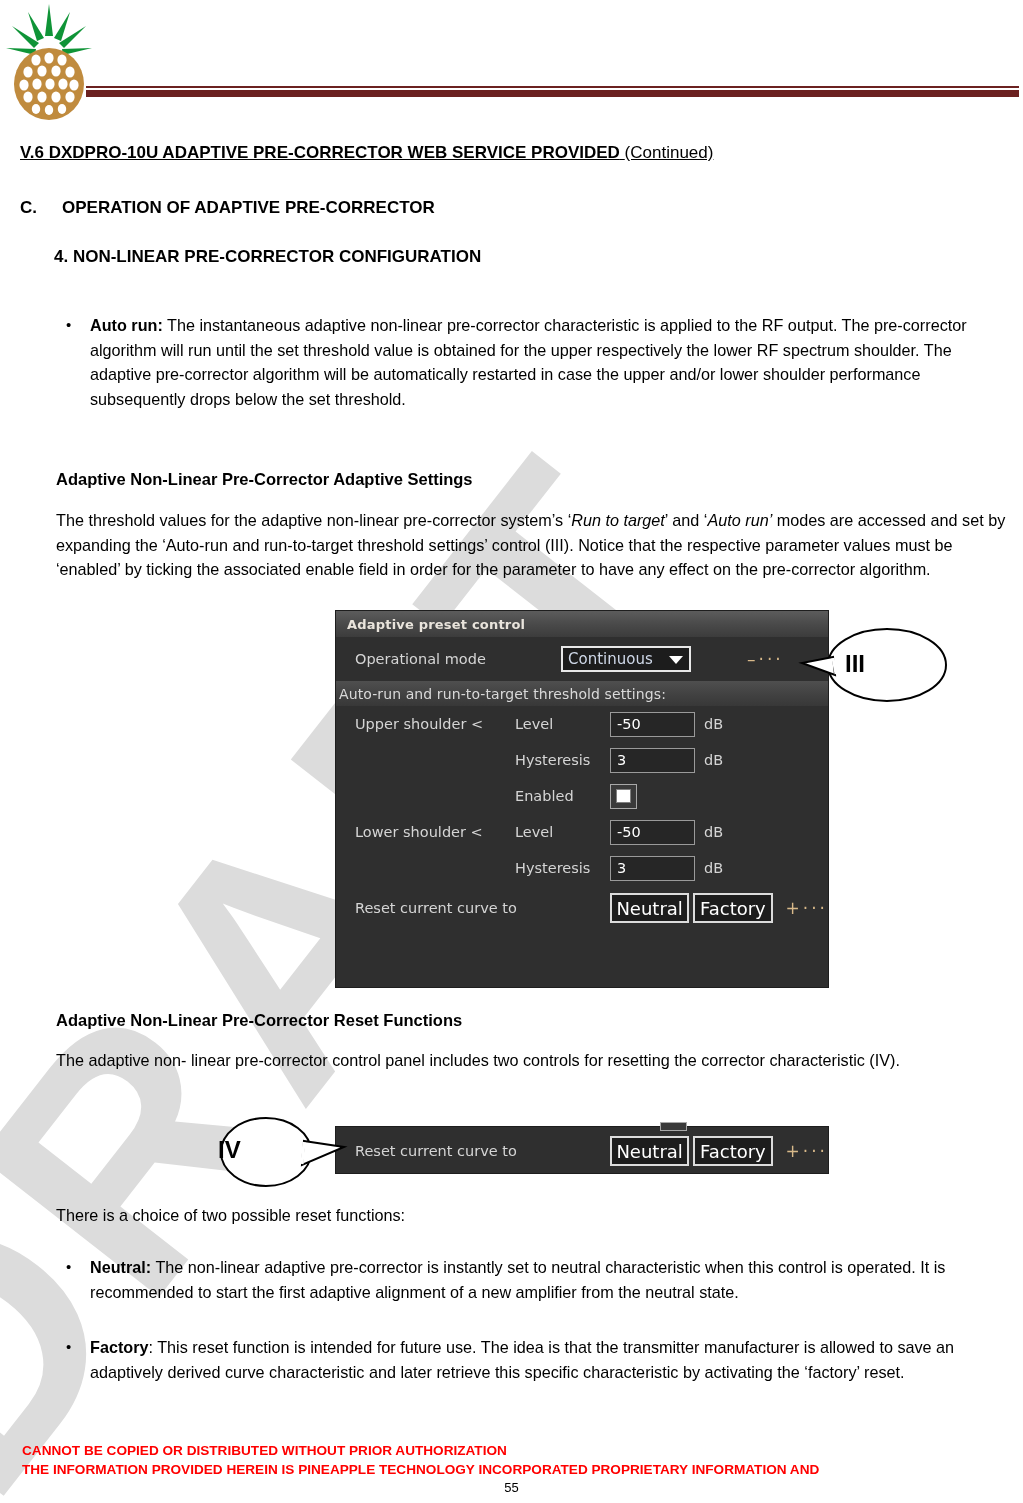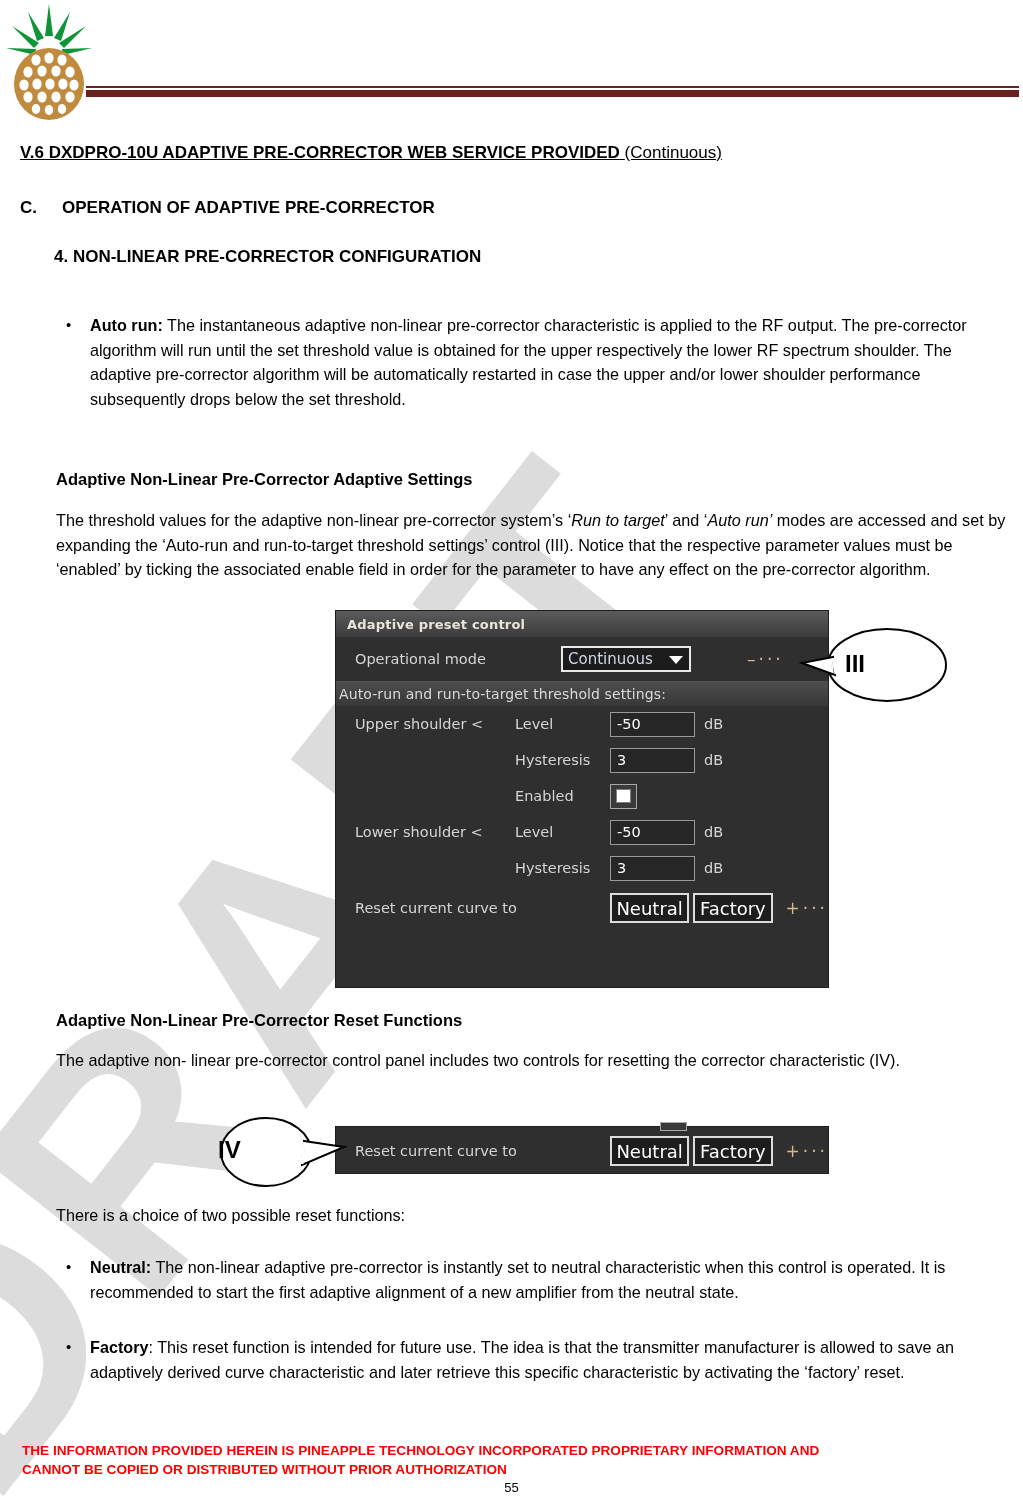--- a/index.html
+++ b/index.html
@@ -334,21 +334,21 @@
       </svg>
 
       <div class="header-titles">
       </div>
 
       <div class="hdr-rule-thin"></div>
       <div class="hdr-rule-thick"></div>
     </div>
 
     <div class="h-section" style="left:20px; top:143px;">
-      <span class="underline">V.6 DXDPRO-10U ADAPTIVE PRE-CORRECTOR WEB SERVICE PROVIDED</span><span class="cont">&nbsp;</span><span class="cont">(Continuous)</span>
+      <span class="underline">V.6 DXDPRO-10U ADAPTIVE PRE-CORRECTOR WEB SERVICE PROVIDED</span><span class="cont">&nbsp;</span><span class="cont">(Continued)</span>
     </div>
 
     <div class="h-section" style="left:20px; top:198px;">
       <span style="display:inline-block;width:42px;">C.</span><span>OPERATION OF ADAPTIVE PRE-CORRECTOR</span>
     </div>
 
     <div class="h-section" style="left:54px; top:247px;">4. NON-LINEAR PRE-CORRECTOR CONFIGURATION</div>
 
     <div class="bullet-row" style="left:56px; top:313px; width:948px;">
       <span class="bullet-mark">•</span>
@@ -456,19 +456,19 @@
       <span class="bullet-mark">•</span>
       <span class="bullet-body"><b>Neutral:</b><span> The non-linear adaptive pre-corrector is instantly set to neutral characteristic when this control is operated. It is recommended to start the first adaptive alignment of a new amplifier from the neutral state.</span></span>
     </div>
 
     <div class="bullet-row" style="left:56px; top:1335px; width:948px;">
       <span class="bullet-mark">•</span>
       <span class="bullet-body"><b>Factory</b><span>:</span><span> This reset function is intended for future use. The idea is that the transmitter manufacturer is allowed to save an adaptively derived curve characteristic and later retrieve this specific characteristic by activating the ‘factory’ reset.</span></span>
     </div>
 
     <div class="footer-text">
+      <div>CANNOT BE COPIED OR DISTRIBUTED WITHOUT PRIOR AUTHORIZATION</div>
       <div>THE INFORMATION PROVIDED HEREIN IS PINEAPPLE TECHNOLOGY INCORPORATED PROPRIETARY INFORMATION AND</div>
-      <div>CANNOT BE COPIED OR DISTRIBUTED WITHOUT PRIOR AUTHORIZATION</div>
     </div>
     <div class="page-number">55</div>
 
   </div>
 </div>
 
 </body></html>

